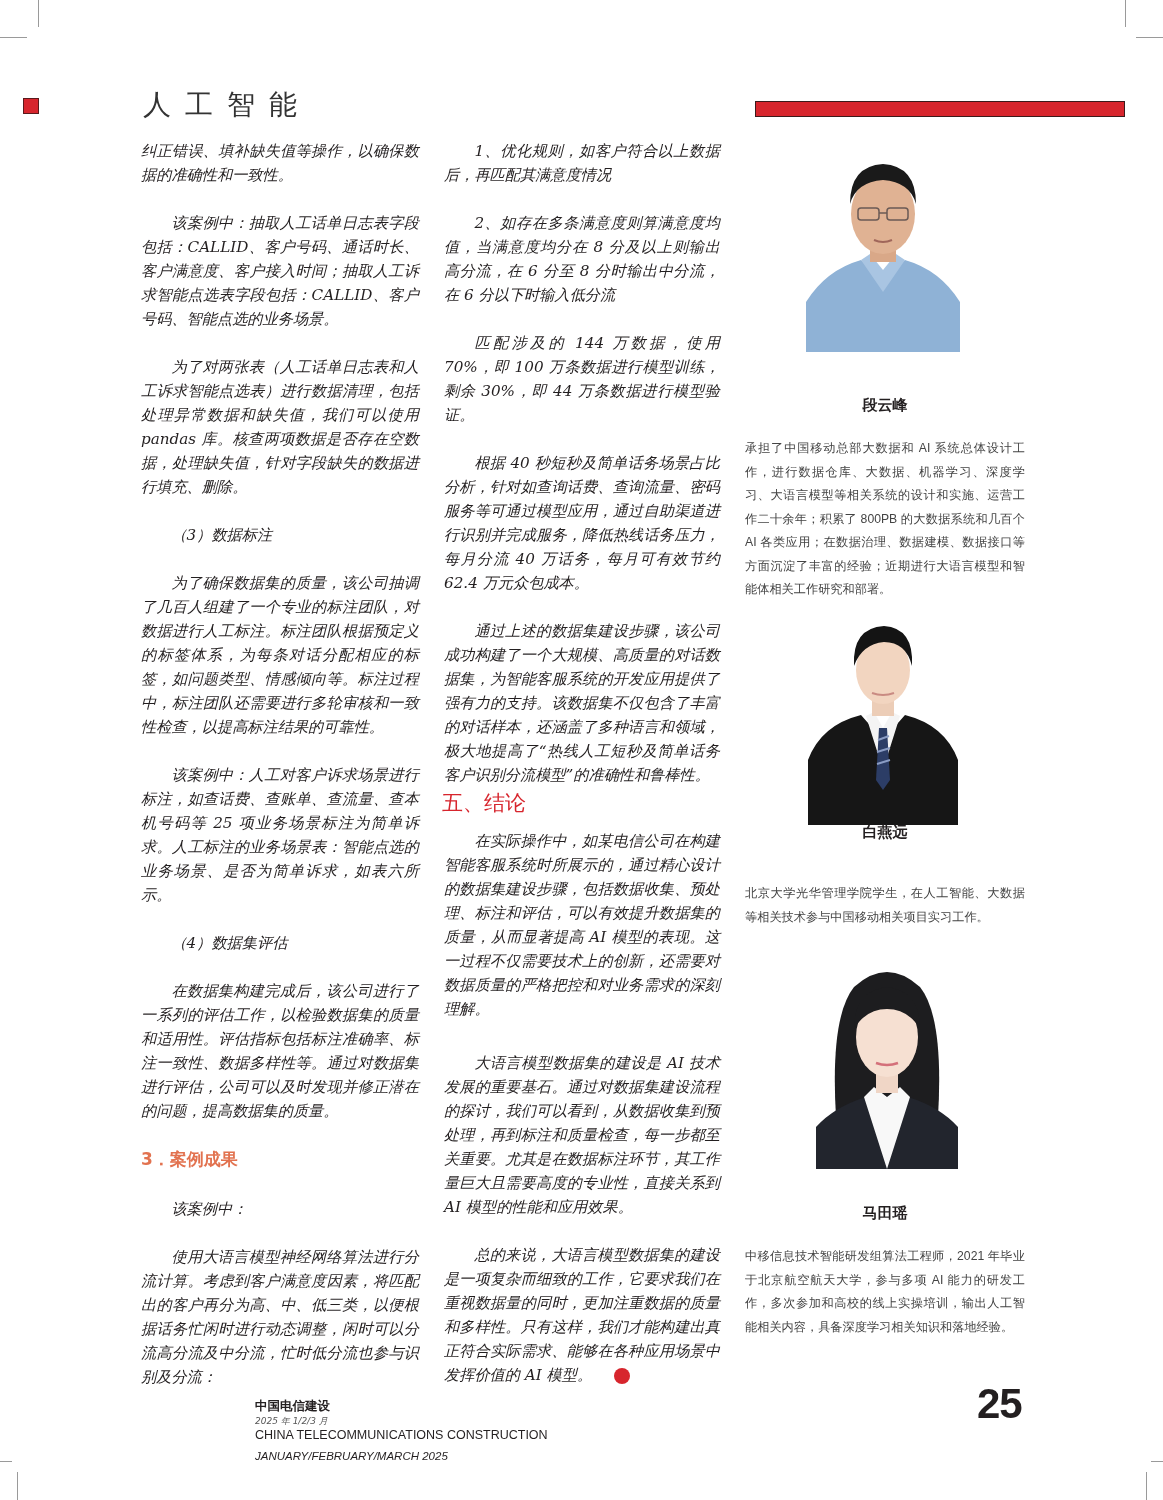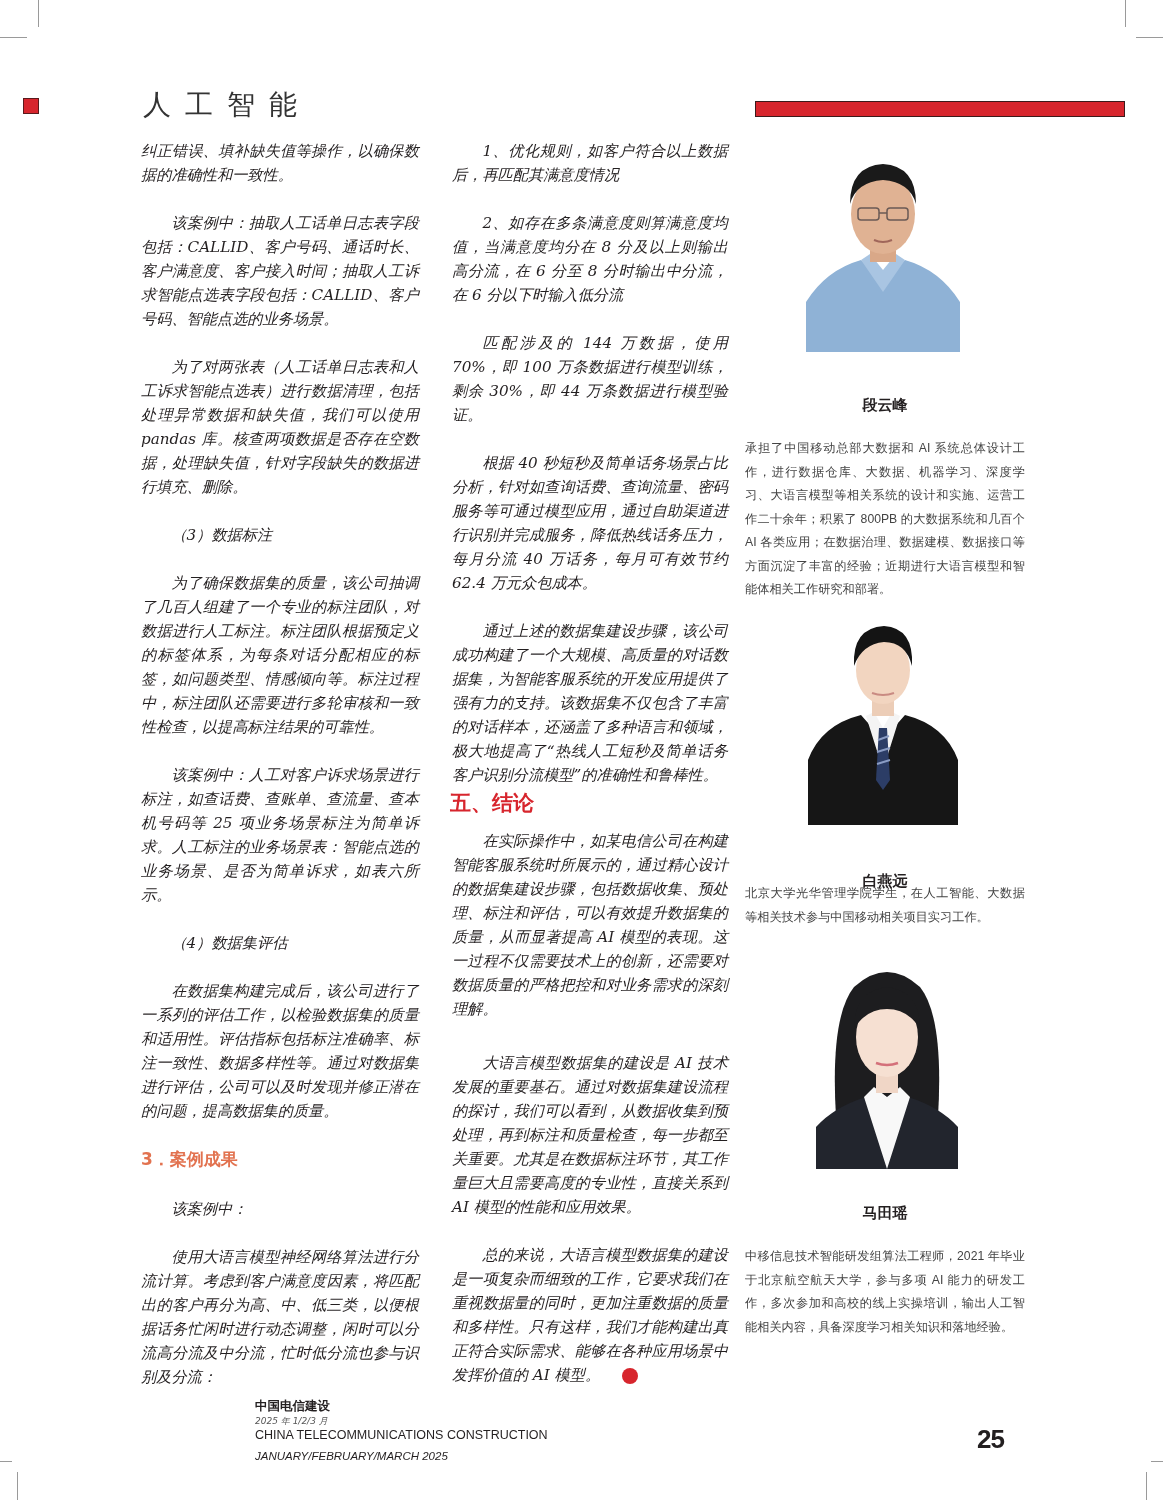--- a/index.html
+++ b/index.html
@@ -9,40 +9,40 @@
   .crop { position: absolute; background: #9a9a9a; }
 
   .hdr-square { position: absolute; left: 23px; top: 98px; width: 16px; height: 16px; background: #d7252d; border: 1px solid #5a1a1c; }
   .hdr-title { position: absolute; left: 143px; top: 86px; display: flex; align-items: center; white-space: nowrap; }
   .hdr-cn { font-family: "DejaVu Sans", sans-serif; font-size: 28px; color: #333333; letter-spacing: 14px; font-weight: normal; }
   .hdr-en { font-family: "Liberation Sans", sans-serif; font-size: 25px; font-weight: bold; color: #6d6e70; margin-left: 6px; letter-spacing: 0.2px; }
   .hdr-bar { position: absolute; left: 755px; top: 101px; width: 370px; height: 16px; background: #d7252d; border: 1.5px solid #3c1a1b; }
 
   .col { position: absolute; font-size: 15.2px; line-height: 24px; color: #231f20; text-align: justify; }
   .col1 { left: 141px; top: 139px; width: 278px; }
-  .col2 { left: 444px; top: 139px; width: 276px; margin-left: 8px; }
+  .col2 { left: 444px; top: 139px; width: 276px; }
   .col p { margin-bottom: 24px; font-style: italic; }
   .col p.indent { text-indent: 2em; }
   .col p.sub { text-indent: 2em; margin-bottom: 24px; }
   .col p.tight { margin-bottom: 0; }
   .h-case { font-family: "DejaVu Sans", sans-serif; font-weight: bold; color: #e2724f; font-size: 17px; line-height: 24px; margin: 0 0 26px 0; }
-  .h-conclusion { font-family: "DejaVu Sans", sans-serif; font-weight: bold; color: #d7252d; font-size: 21px; line-height: 28px; margin: 2px 0 12px -2px; }
+  .h-conclusion { font-family: "DejaVu Sans", sans-serif; font-weight: normal; color: #d7252d; font-size: 21px; line-height: 28px; margin: 2px 0 12px -2px; }
 
   .ctc-badge { display: inline-block; width: 16px; height: 16px; border-radius: 50%; background: #d7252d; color: #fff; font-family: "Liberation Sans", sans-serif; font-size: 6.5px; font-weight: bold; line-height: 16px; text-align: center; vertical-align: middle; margin-left: 22px; letter-spacing: -0.3px; }
 
   .photo { position: absolute; overflow: hidden; background: #fff; }
   .bio-name { position: absolute; left: 745px; width: 280px; text-align: center; font-family: "DejaVu Sans", sans-serif; font-weight: bold; font-size: 15px; color: #231f20; }
   .bio-text { position: absolute; left: 745px; width: 280px; font-family: Liberation Sans, sans-serif; font-size: 12.2px; line-height: 23.5px; color: #444444; text-align: justify; }
 
   .footer { position: absolute; top: 1398px; left: 241px; display: flex; align-items: baseline; white-space: nowrap; flex-direction: column; }
   .f-cn { font-family: "DejaVu Sans", sans-serif; font-weight: bold; font-size: 12.5px; color: #231f20; }
   .f-date-cn { font-family: "DejaVu Sans", sans-serif; font-style: italic; font-size: 9px; color: #555; margin-left: 10px; }
   .f-en { font-family: "Liberation Sans", sans-serif; font-size: 12.5px; color: #231f20; margin-left: 14px; }
   .f-en-date { font-family: Liberation Sans, sans-serif; font-style: italic; font-size: 11.5px; color: #231f20; margin-left: 10px; margin-top: 8px; }
-  .page-num { position: absolute; left: 977px; top: 1380px; font-family: "Liberation Sans", sans-serif; font-weight: bold; font-size: 26px; color: #231f20; letter-spacing: -1px; margin-top: 44px; }
+  .page-num { position: absolute; left: 977px; top: 1380px; font-family: "Liberation Sans", sans-serif; font-weight: bold; font-size: 42px; color: #231f20; letter-spacing: -1px; }
 </style>
 </head>
 <body>
 
 <div class="crop" style="left:38px;top:0;width:1px;height:27px;"></div>
 <div class="crop" style="left:0;top:37px;width:27px;height:1px;"></div>
 <div class="crop" style="left:1125px;top:0;width:1px;height:27px;"></div>
 <div class="crop" style="left:1136px;top:37px;width:27px;height:1px;"></div>
 <div class="crop" style="left:0;top:1461px;width:12px;height:1px;"></div>
 <div class="crop" style="left:17px;top:1472px;width:1px;height:28px;"></div>
@@ -104,21 +104,21 @@
     <path d="M2 205 L2 140 Q15 105 55 95 L77 120 L99 95 Q139 105 152 140 L152 205 Z" fill="#161616"></path>
     <path d="M60 96 L77 150 L94 96 L86 92 L77 108 L68 92 Z" fill="#f4f4f4"></path>
     <path d="M73 108 L81 108 L84 160 L77 170 L70 160 Z" fill="#2c3d66"></path>
     <path d="M72 120 L83 116 M71 132 L84 128 M71 144 L84 140" stroke="#8a9cc4" stroke-width="2"></path>
     <rect x="66" y="76" width="22" height="20" fill="#eccdb7"></rect>
     <ellipse cx="77" cy="50" rx="27" ry="34" fill="#f2d5c0"></ellipse>
     <path d="M48 46 Q46 8 78 6 Q108 8 106 46 Q100 22 78 22 Q56 24 48 46 Z" fill="#141414"></path>
     <path d="M66 73 Q77 77 88 73" stroke="#c98b82" stroke-width="2" fill="none"></path>
   </svg>
 </div>
-<div class="bio-name" style="top:872px;">白燕远</div>
+<div class="bio-name" style="top:823px;">白燕远</div>
 <div class="bio-text" style="top:882px;">北京大学光华管理学院学生，在人工智能、大数据等相关技术参与中国移动相关项目实习工作。</div>
 
 <div class="photo" style="left:814px;top:957px;width:146px;height:212px;">
   <svg width="146" height="212" viewBox="0 0 146 212">
     <rect width="146" height="212" fill="#ffffff"></rect>
     <path d="M22 160 Q16 60 40 30 Q73 0 106 30 Q130 60 124 160 Z" fill="#1d1d1f"></path>
     <path d="M2 212 L2 170 Q20 150 52 140 L73 150 L94 140 Q126 150 144 170 L144 212 Z" fill="#22252d"></path>
     <path d="M50 140 L73 212 L96 140 L86 130 L73 140 L60 130 Z" fill="#f8f8f8"></path>
     <rect x="62" y="110" width="22" height="26" fill="#f0d6c6"></rect>
     <ellipse cx="73" cy="80" rx="31" ry="40" fill="#f6e0d2"></ellipse>

